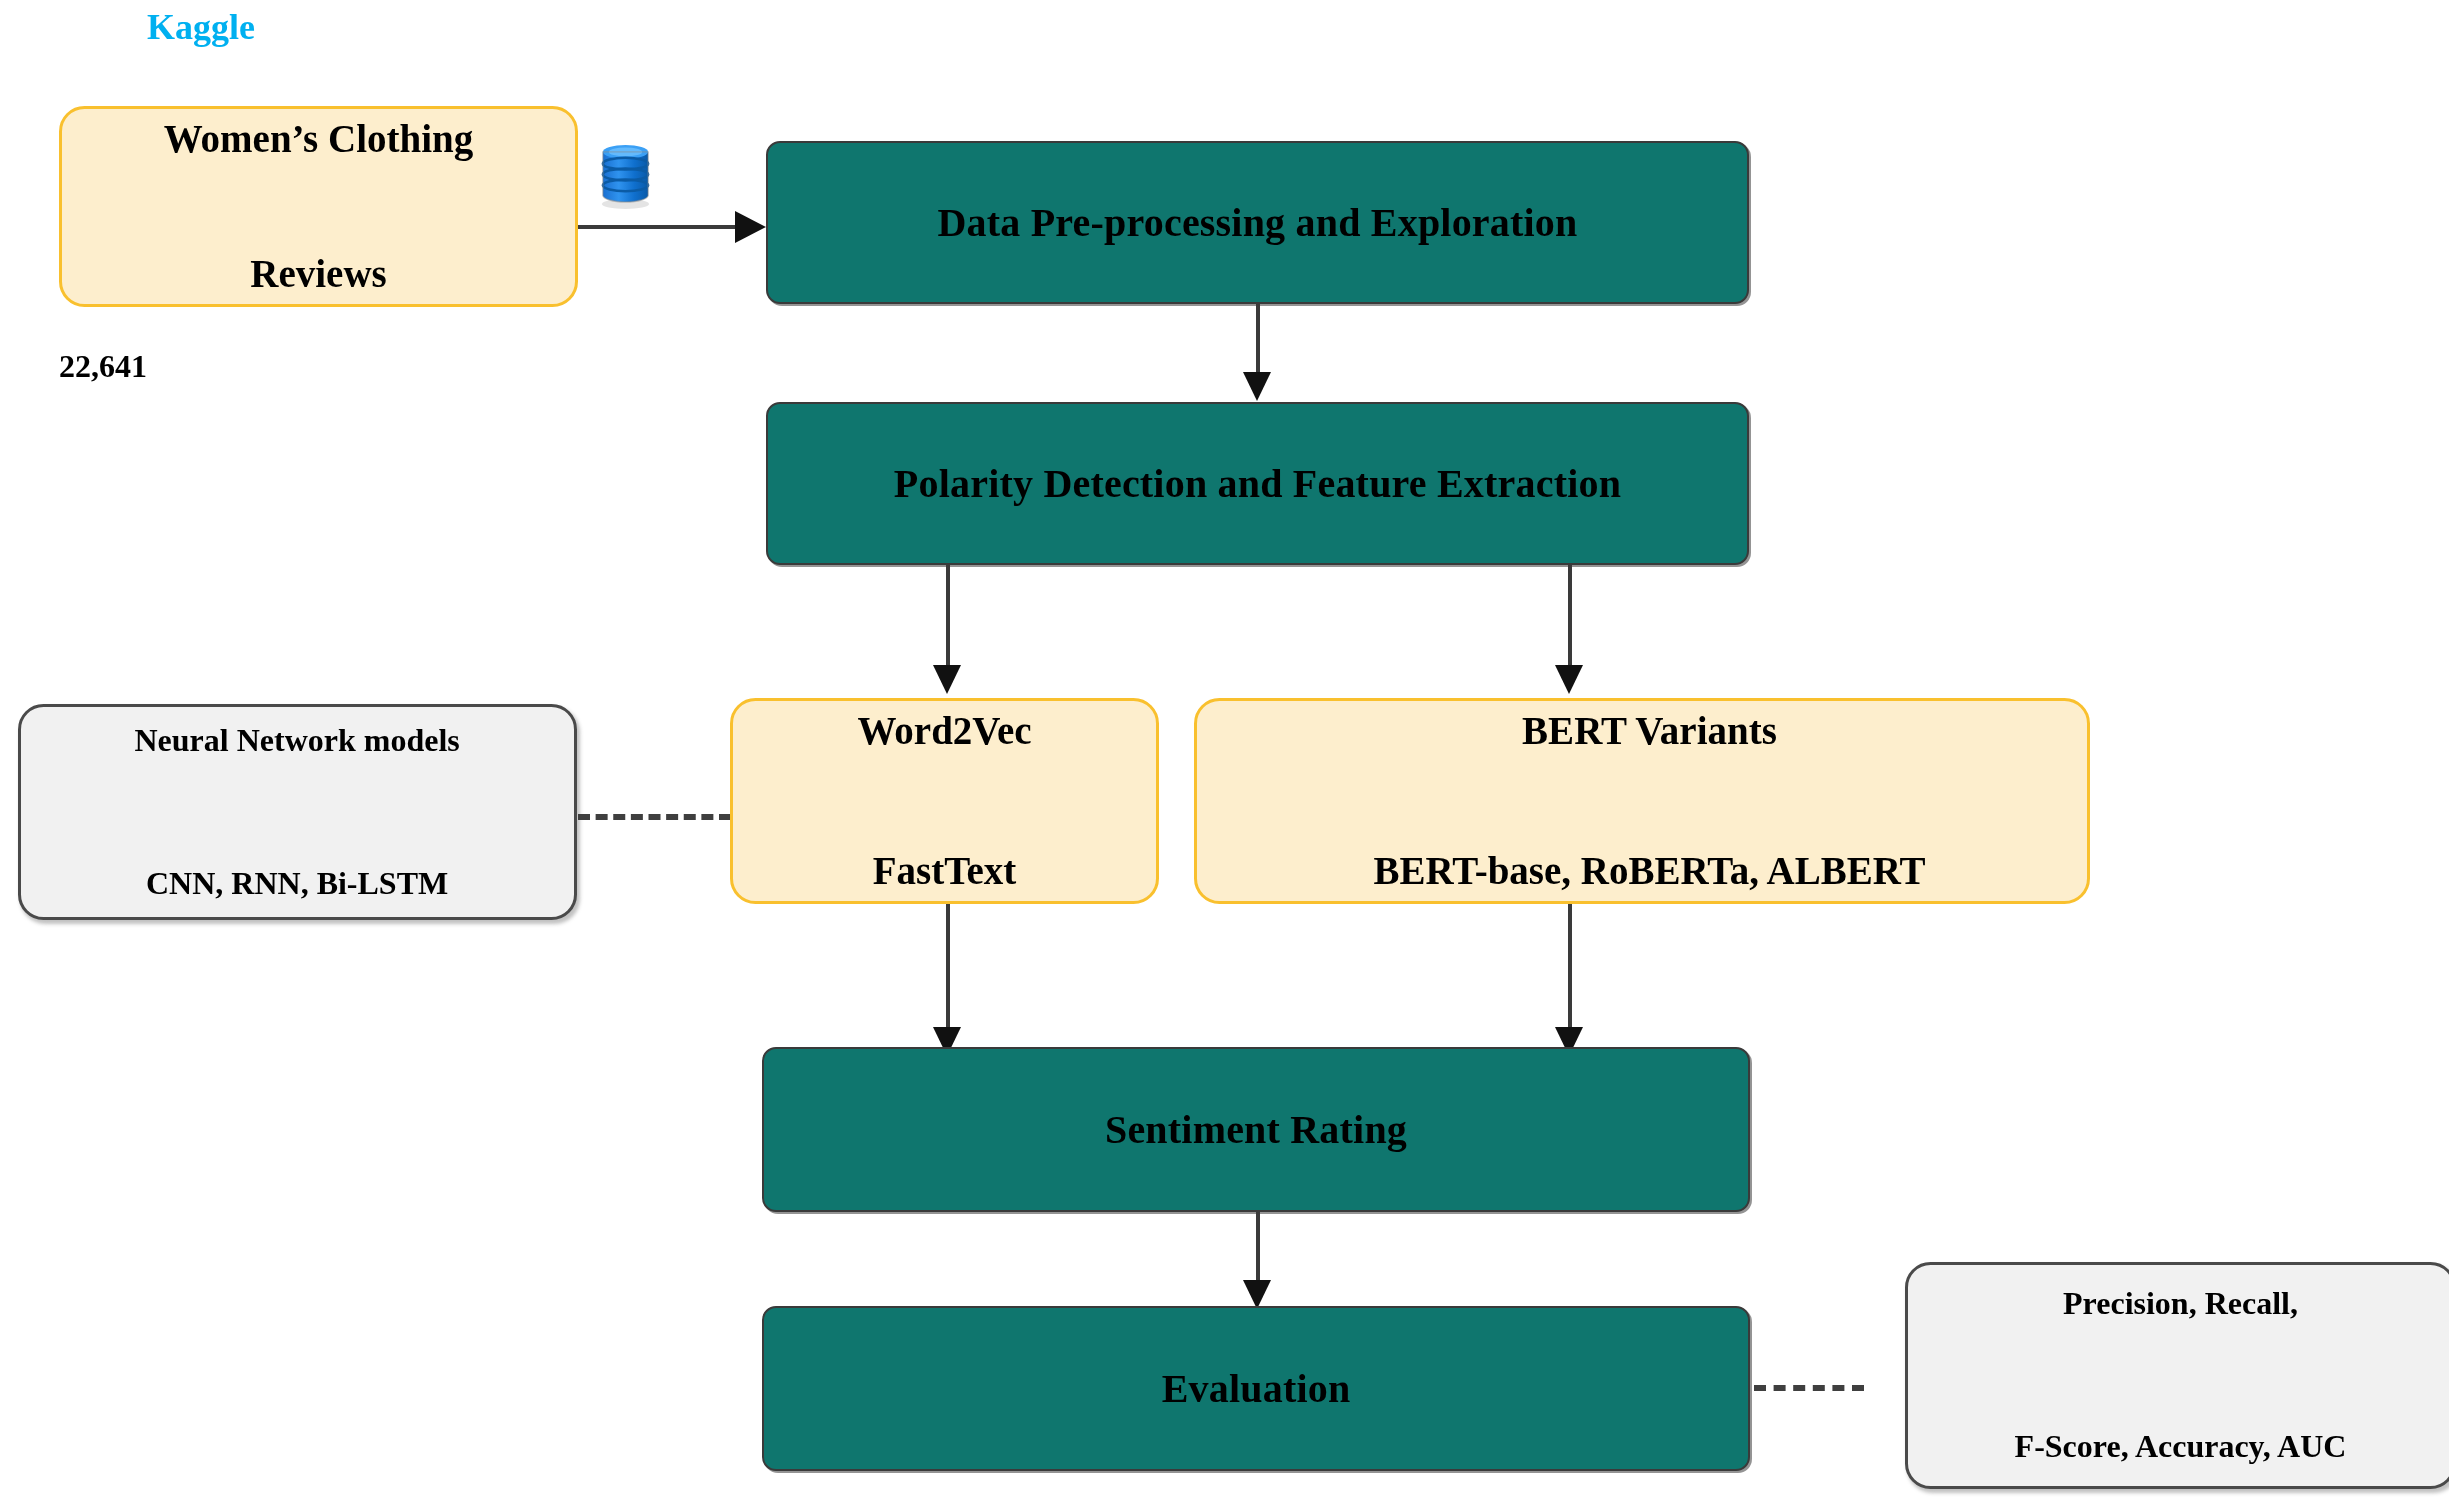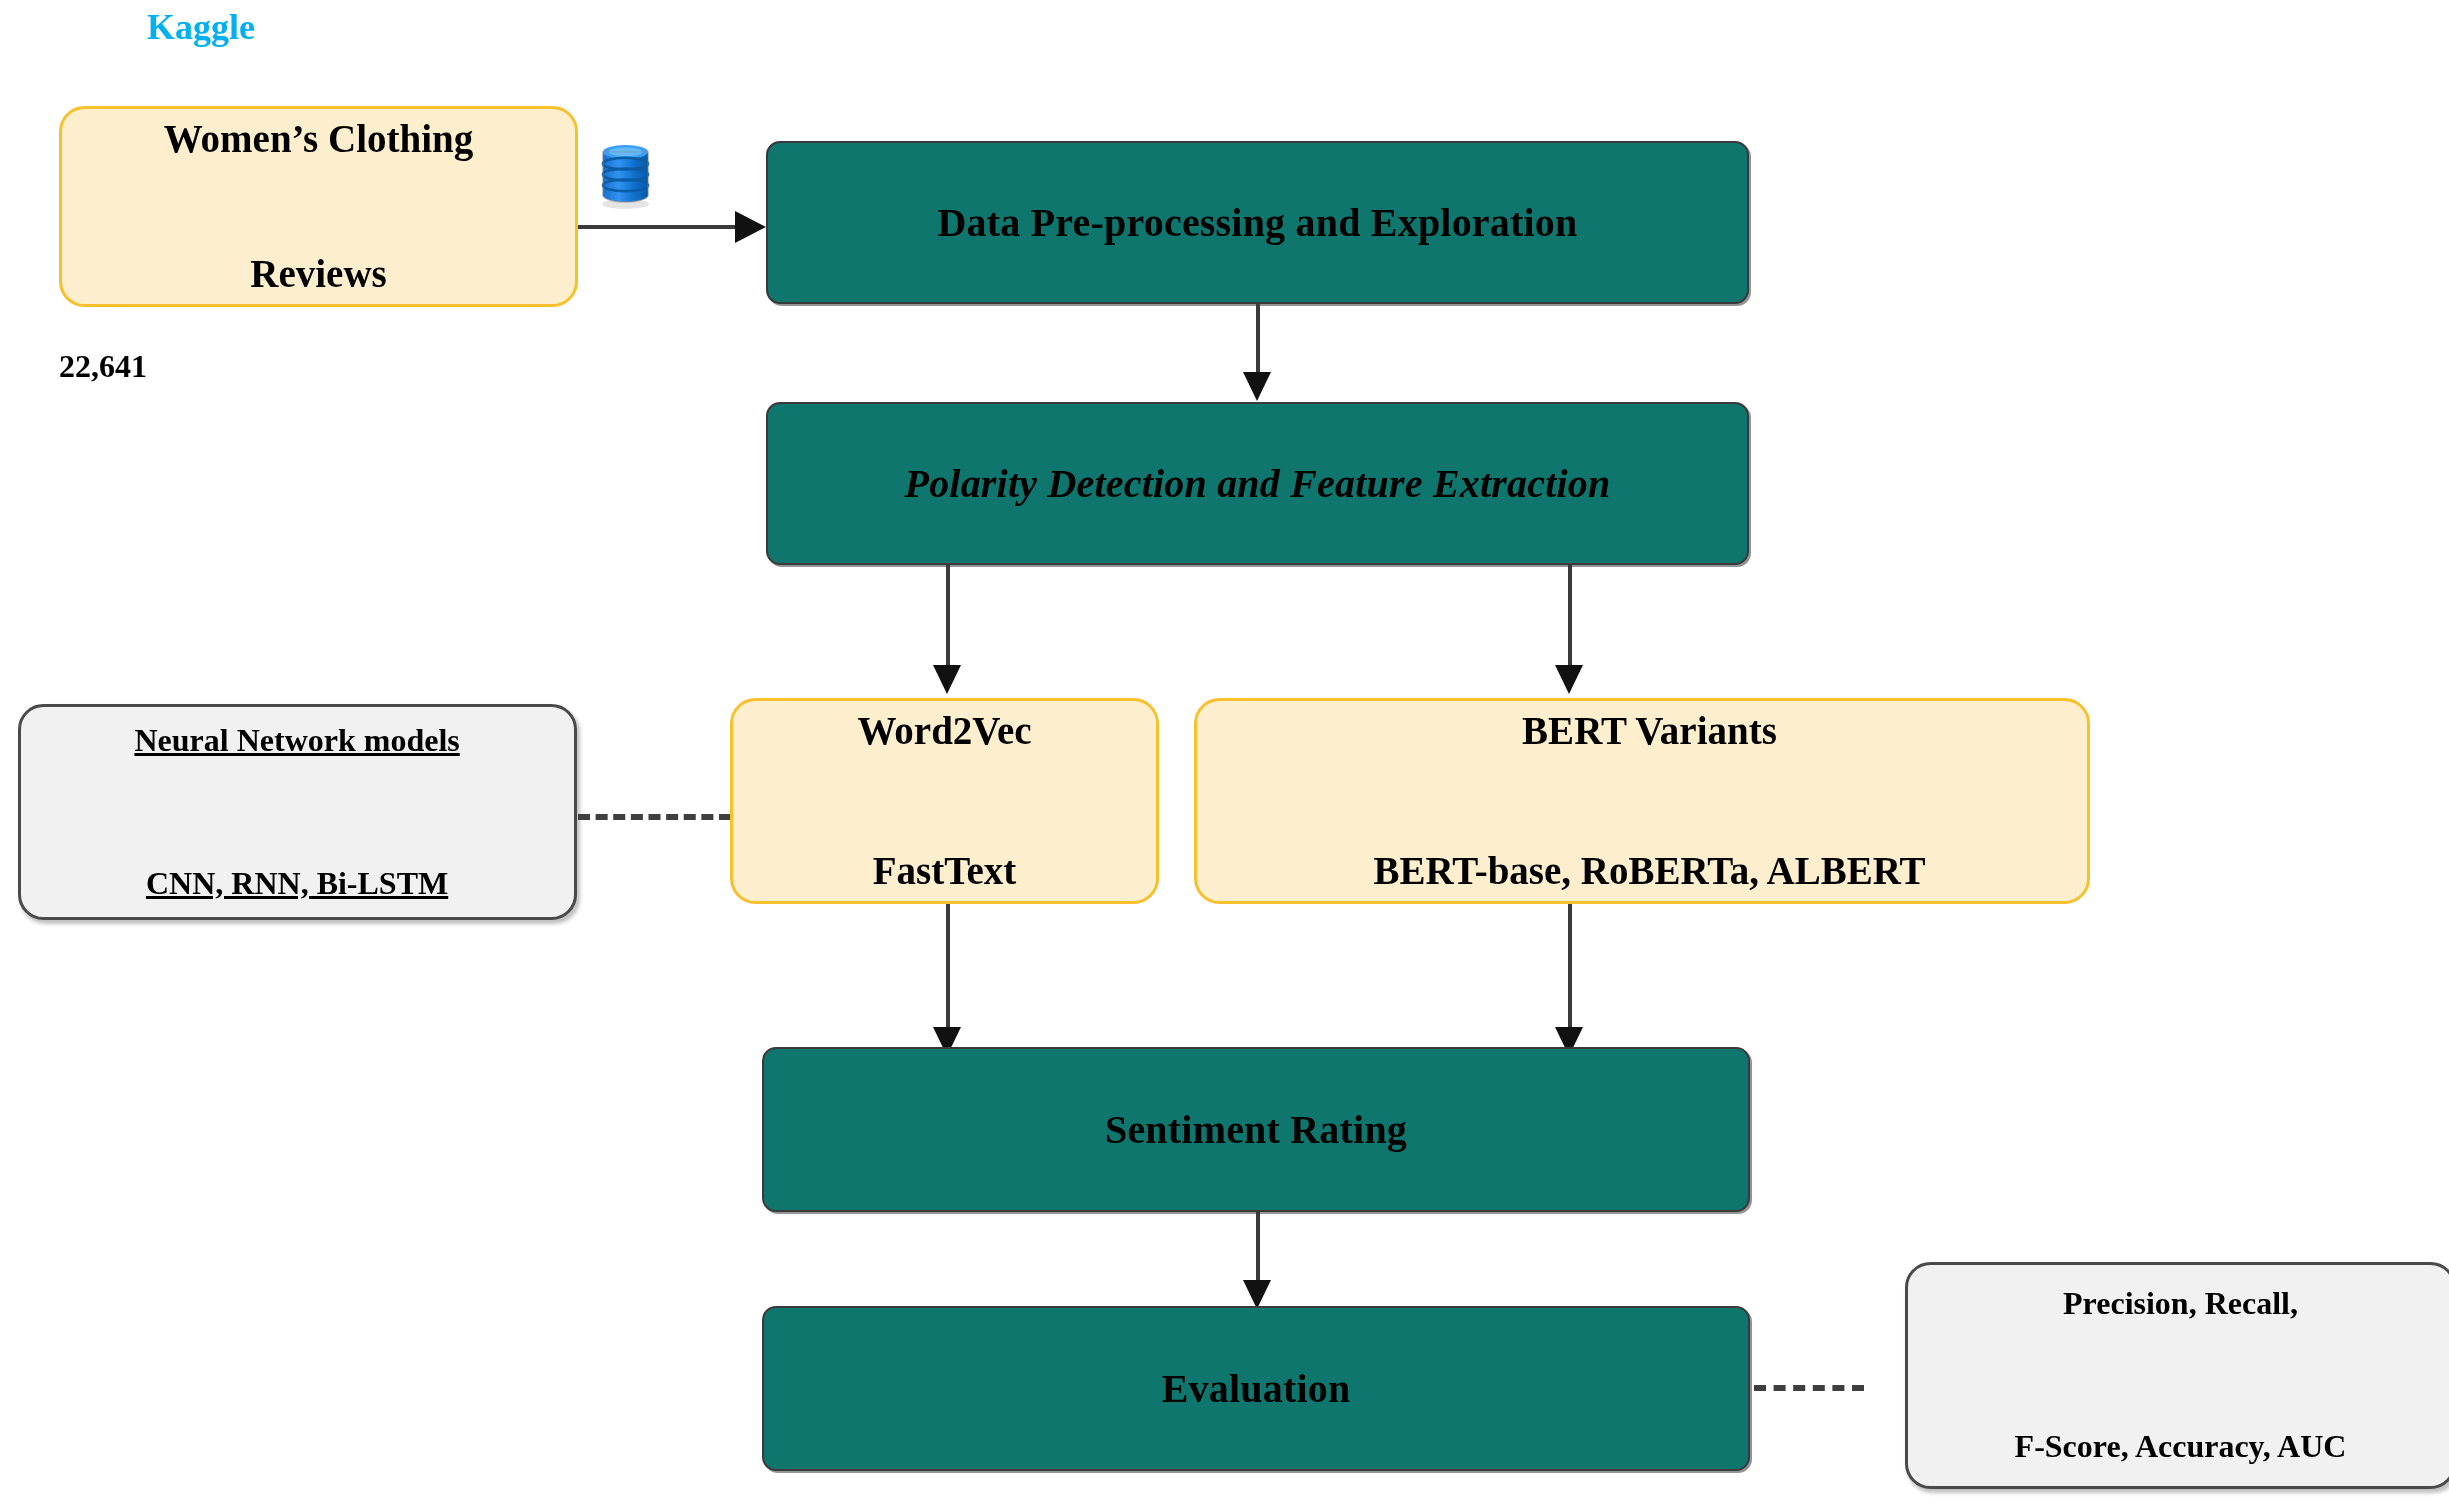--- a/index.html
+++ b/index.html
@@ -150,31 +150,31 @@
   <div class="hline" style="left:578px; top:225px; width:159px;"></div>
   <div class="arrow-right" style="left:735px; top:211px;"></div>
 
   <div class="node proc" style="left:766px; top:141px; width:983px; height:163px;">
     <span class="line-row">Data Pre-processing and Exploration</span>
   </div>
 
   <div class="vline" style="left:1256px; top:304px; height:76px;"></div>
   <div class="arrow-down" style="left:1243px; top:372px;"></div>
 
-  <div class="node proc" style="left:766px; top:402px; width:983px; height:163px;font-style:italic;">
+  <div class="node proc" style="left:766px; top:402px; width:983px; height:163px;">
     <span class="line-row">Polarity Detection and Feature Extraction</span>
   </div>
 
   <div class="vline" style="left:946px; top:565px; height:108px;"></div>
   <div class="arrow-down" style="left:933px; top:665px;"></div>
 
   <div class="vline" style="left:1568px; top:565px; height:108px;"></div>
   <div class="arrow-down" style="left:1555px; top:665px;"></div>
 
-  <div class="node grey" style="left:17.6px; top:704px; width:559px; height:216px;text-decoration:underline;">
+  <div class="node grey" style="left:17.6px; top:704px; width:559px; height:216px;">
     <span class="line-row">Neural Network models</span>
     <span class="gap"></span>
     <span class="line-row">CNN, RNN, Bi-LSTM</span>
   </div>
 
   <div class="dashline" style="left:578px; top:814px; width:153px;"></div>
 
   <div class="node amber" style="left:730px; top:698px; width:429px; height:206px;">
     <span class="line-row">Word2Vec</span>
     <span class="gap"></span>

